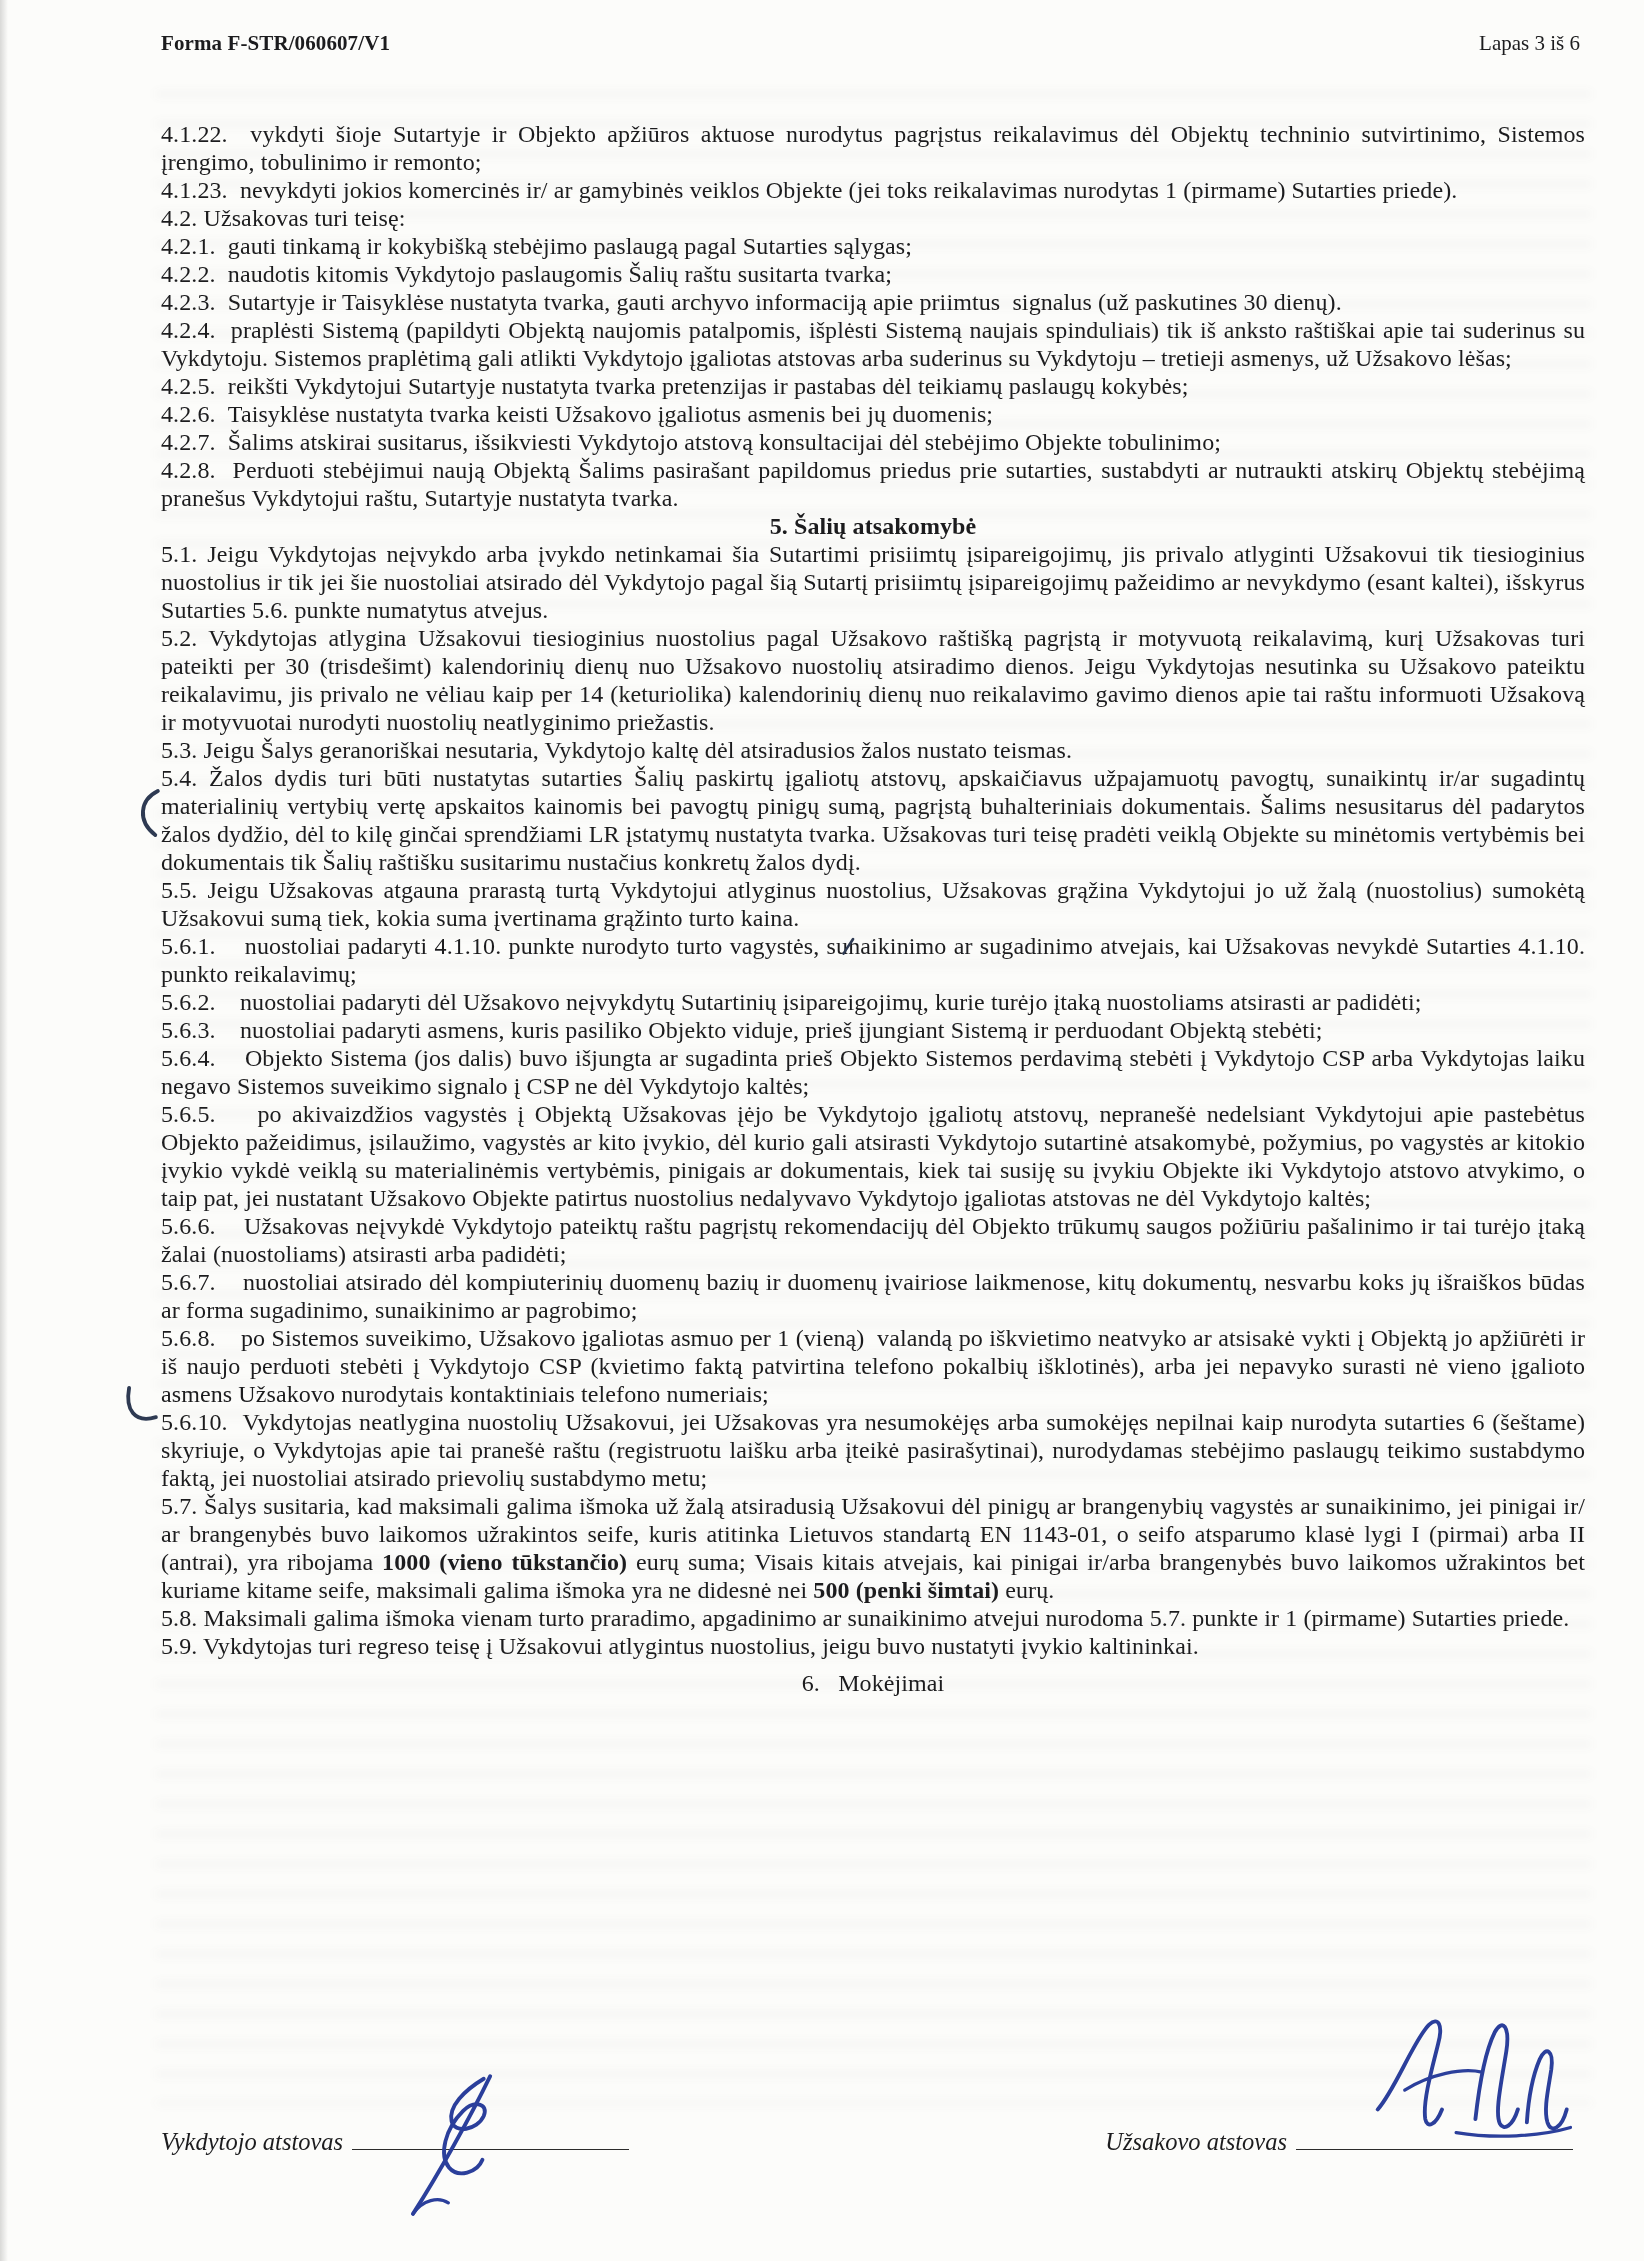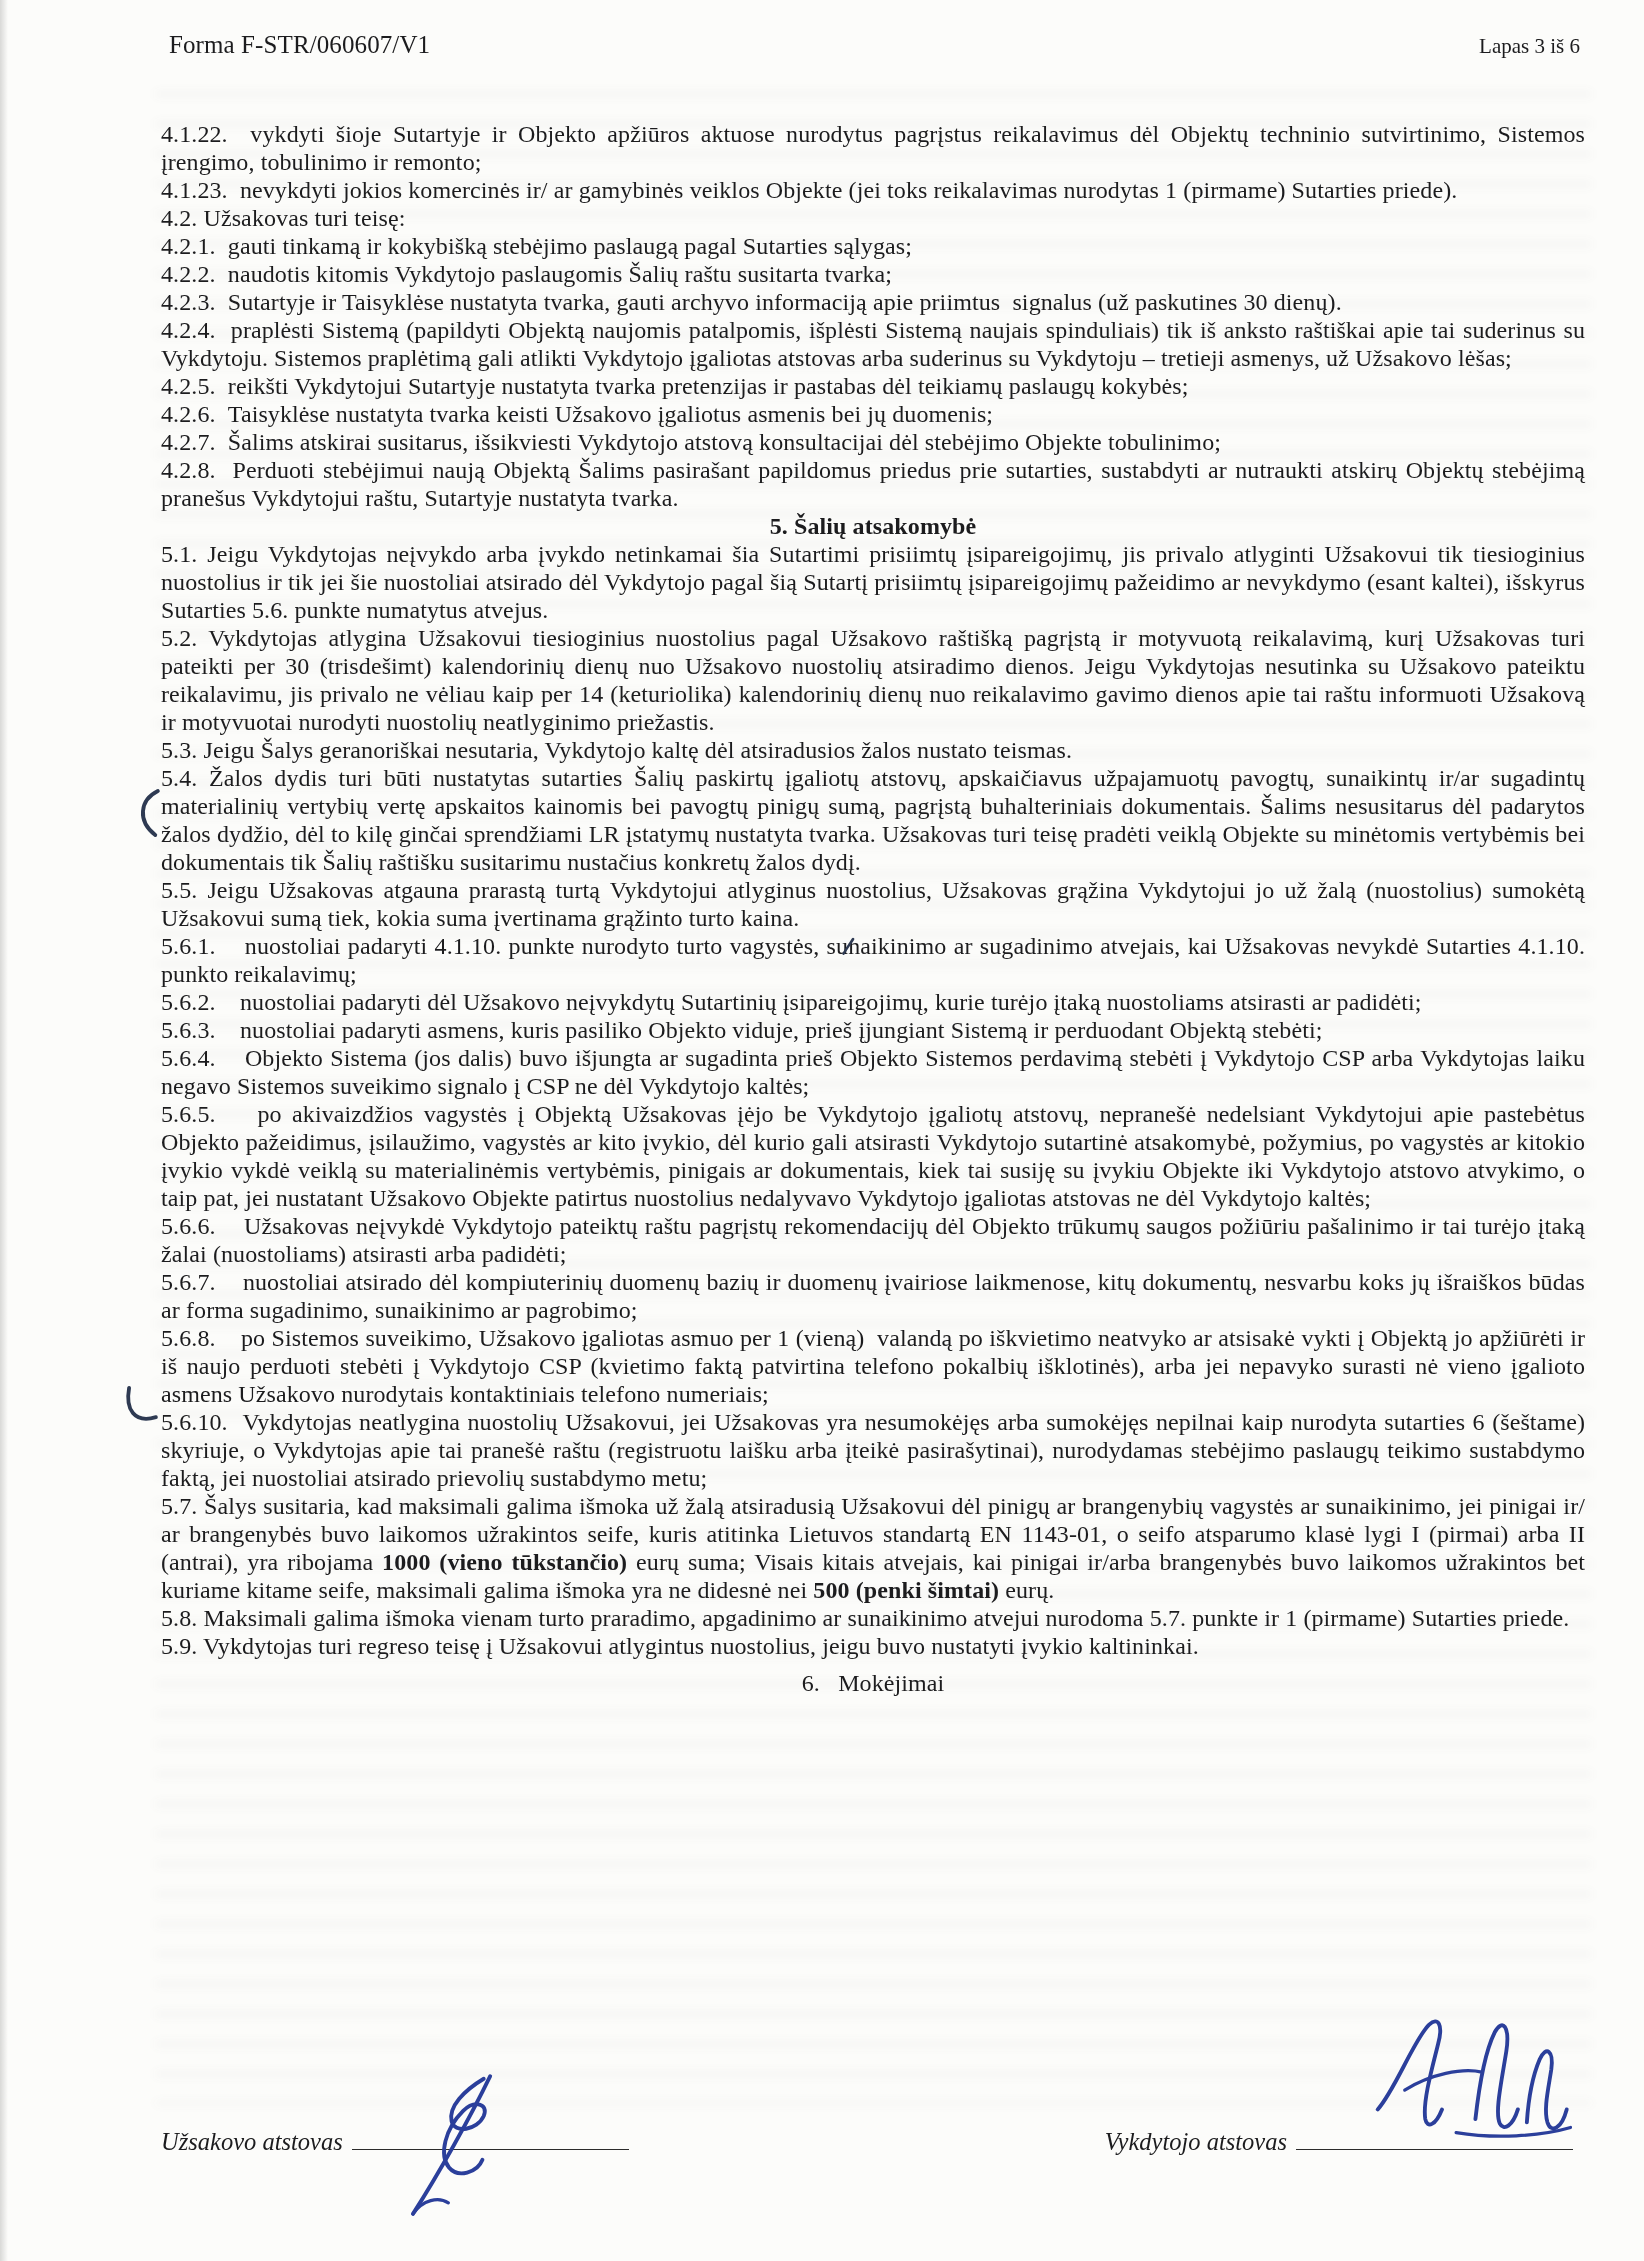--- a/index.html
+++ b/index.html
@@ -19,21 +19,21 @@
   }
   .bleed{
     position:absolute;left:155px;right:52px;top:90px;bottom:155px;
     background:repeating-linear-gradient(180deg, rgba(90,90,95,.07) 0 8.4px, rgba(0,0,0,0) 8.4px 30px);
     filter:blur(4.5px);opacity:.55;pointer-events:none;
   }
   .header{
     position:absolute;top:31px;left:161px;right:64px;
     display:flex;justify-content:space-between;align-items:baseline;
   }
-  .form-code{font-weight:normal;font-size:25px;letter-spacing:0.1px;margin-left:8px;}
+  .form-code{font-weight:bold;font-size:21px;letter-spacing:0.1px;}
   .page-label{font-size:21px;}
   .body-text{
     position:absolute;top:120px;left:161px;right:59px;
     font-size:24px;line-height:28px;text-align:justify;
     letter-spacing:0.1px;
   }
   .para{margin:0;}
   .heading{text-align:center;font-weight:bold;}
   .gap{margin-top:9px;}
   .footer{
@@ -97,26 +97,26 @@
       <p class="para"><span>5.6.8.&nbsp;&nbsp;&nbsp;&nbsp;po Sistemos suveikimo, Užsakovo įgaliotas asmuo per 1 (vieną)&nbsp; valandą po iškvietimo neatvyko ar atsisakė vykti į Objektą jo apžiūrėti ir iš naujo perduoti stebėti į Vykdytojo CSP (kvietimo faktą patvirtina telefono pokalbių išklotinės), arba jei nepavyko surasti nė vieno įgalioto asmens Užsakovo nurodytais kontaktiniais telefono numeriais;</span></p>
       <p class="para"><span>5.6.10.&nbsp;&nbsp;Vykdytojas neatlygina nuostolių Užsakovui, jei Užsakovas yra nesumokėjęs arba sumokėjęs nepilnai kaip nurodyta sutarties 6 (šeštame) skyriuje, o Vykdytojas apie tai pranešė raštu (registruotu laišku arba įteikė pasirašytinai), nurodydamas stebėjimo paslaugų teikimo sustabdymo faktą, jei nuostoliai atsirado prievolių sustabdymo metu;</span></p>
       <p class="para"><span>5.7. Šalys susitaria, kad maksimali galima išmoka už žalą atsiradusią Užsakovui dėl pinigų ar brangenybių vagystės ar sunaikinimo, jei pinigai ir/ ar brangenybės buvo laikomos užrakintos seife, kuris atitinka Lietuvos standartą EN 1143-01, o seifo atsparumo klasė lygi I (pirmai) arba II (antrai), yra ribojama </span><span style="font-weight: bold;">1000 (vieno tūkstančio)</span><span> eurų suma; Visais kitais atvejais, kai pinigai ir/arba brangenybės buvo laikomos užrakintos bet kuriame kitame seife, maksimali galima išmoka yra ne didesnė nei </span><span style="font-weight: bold;">500 (penki šimtai)</span><span> eurų.</span></p>
       <p class="para"><span>5.8. Maksimali galima išmoka vienam turto praradimo, apgadinimo ar sunaikinimo atvejui nurodoma 5.7. punkte ir 1 (pirmame) Sutarties priede.</span></p>
       <p class="para"><span>5.9. Vykdytojas turi regreso teisę į Užsakovui atlygintus nuostolius, jeigu buvo nustatyti įvykio kaltininkai.</span></p>
       <p class="para heading gap"><span style="font-weight: normal;">6.&nbsp;&nbsp;&nbsp;Mokėjimai</span></p>
     </div>
 
   <div class="footer">
     <div class="sig-group">
+      <span class="sig-label">Vykdytojo atstovas</span>
+      <span class="sig-line left"></span>
+    </div>
+    <div class="sig-group">
       <span class="sig-label">Užsakovo atstovas</span>
       <span class="sig-line right"></span>
-    </div>
-    <div class="sig-group">
-      <span class="sig-label">Vykdytojo atstovas</span>
-      <span class="sig-line left"></span>
     </div>
   </div>
 
   <svg class="ink sig-left-ink" width="142" height="148" viewBox="0 0 220 230">
     <path stroke-width="6" d="M150 12 C 120 30, 95 55, 100 78 C 104 98, 140 92, 150 70 C 158 50, 135 45, 118 62 C 90 90, 80 130, 96 150 C 110 167, 140 158, 148 138"></path>
     <path stroke-width="6" d="M160 8 C 130 70, 80 160, 40 222"></path>
     <path stroke-width="5" d="M40 222 C 55 200, 80 195, 95 205"></path>
   </svg>
 
   <svg class="ink sig-right-ink" width="206" height="135" viewBox="0 0 320 210">

